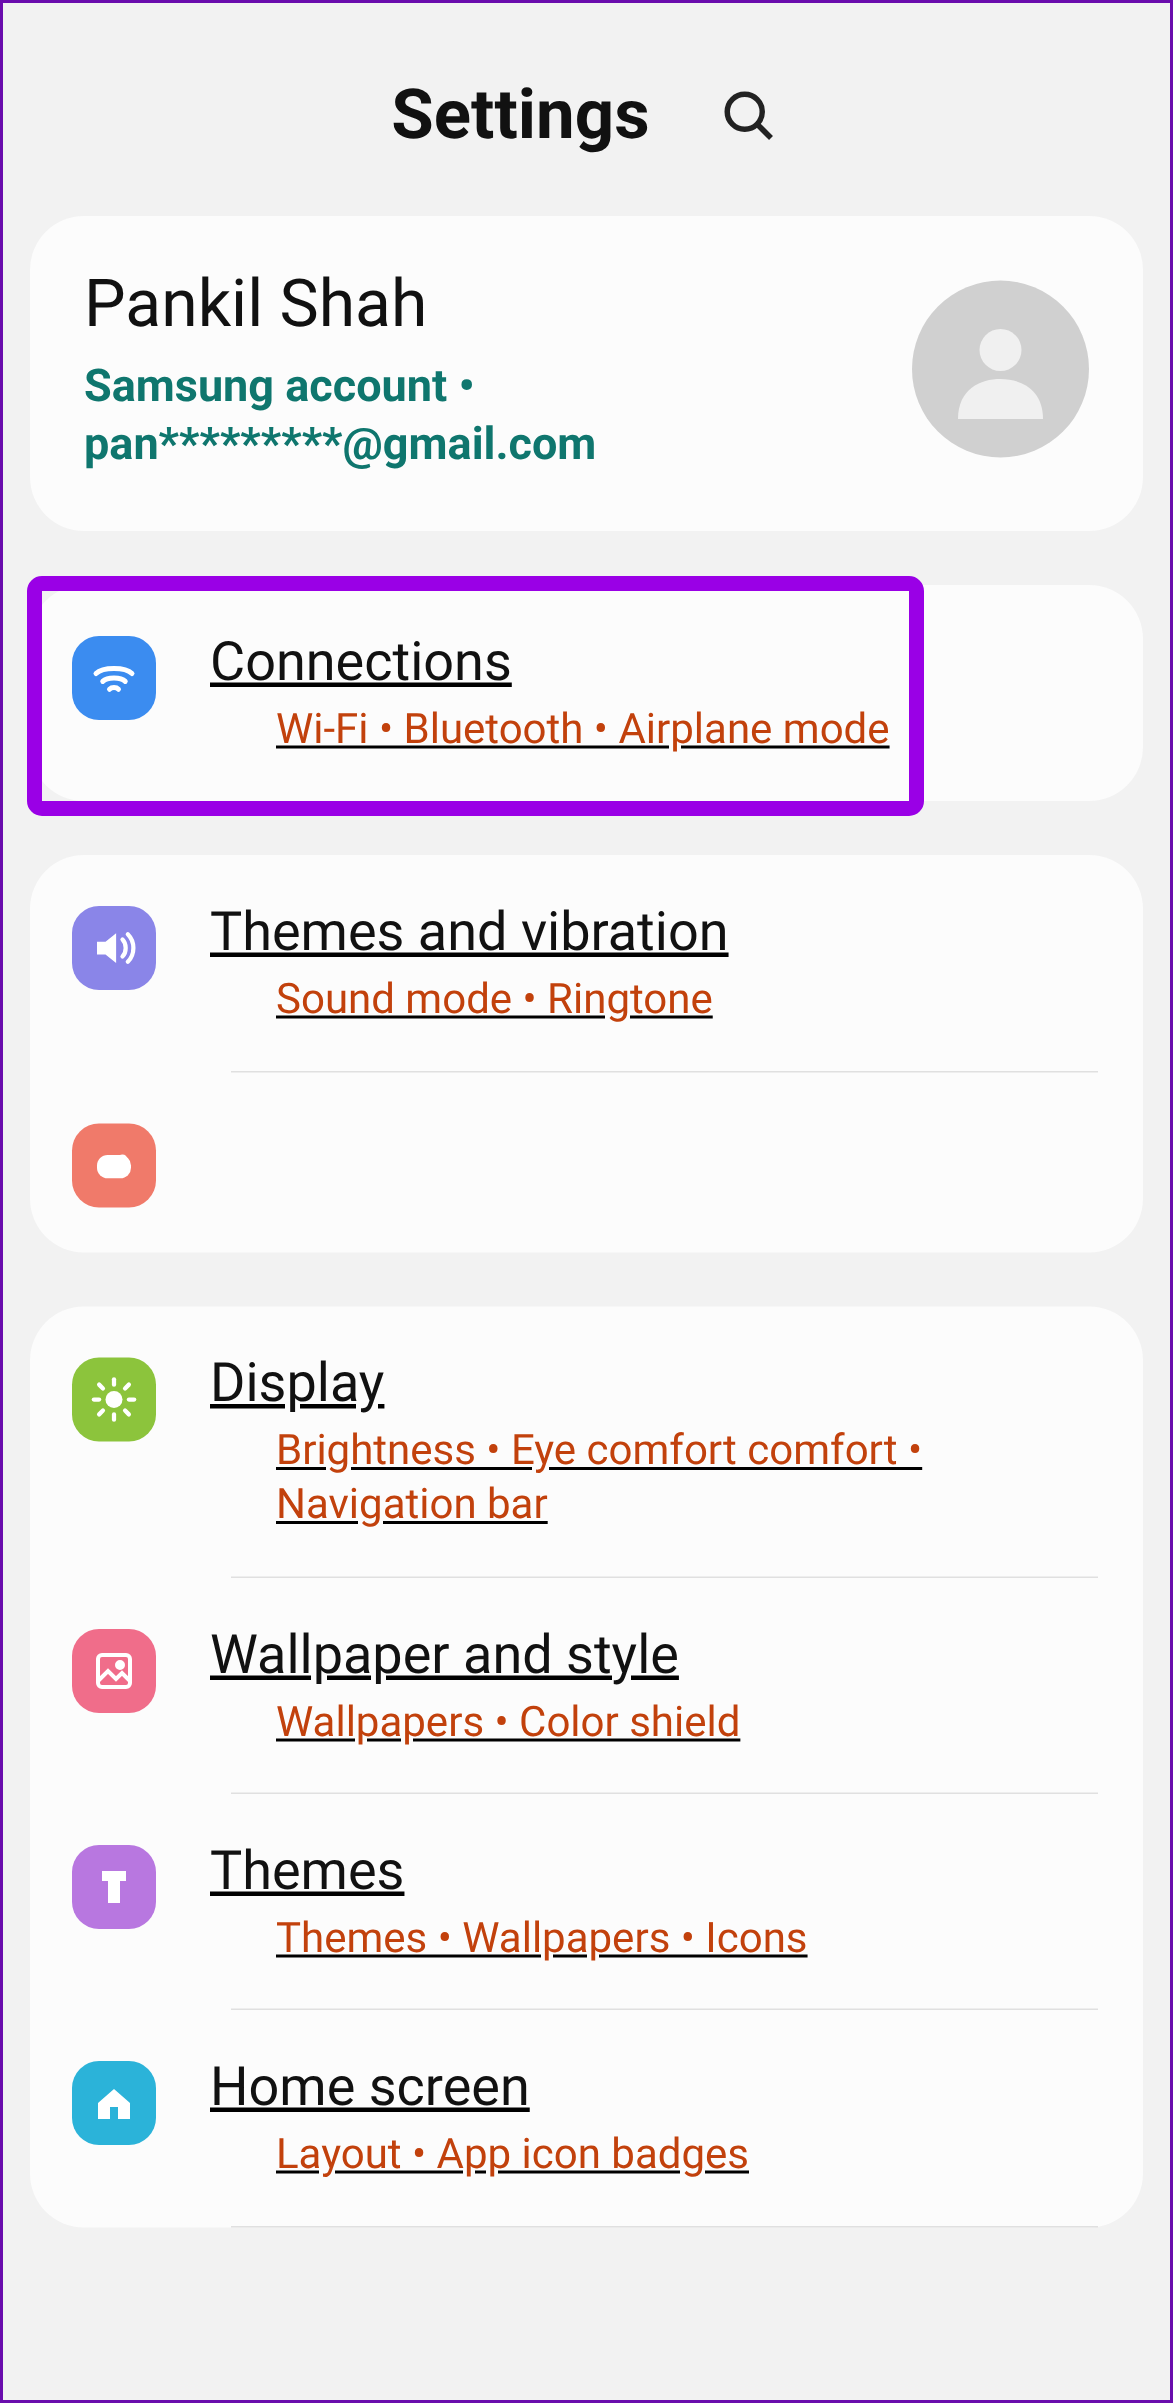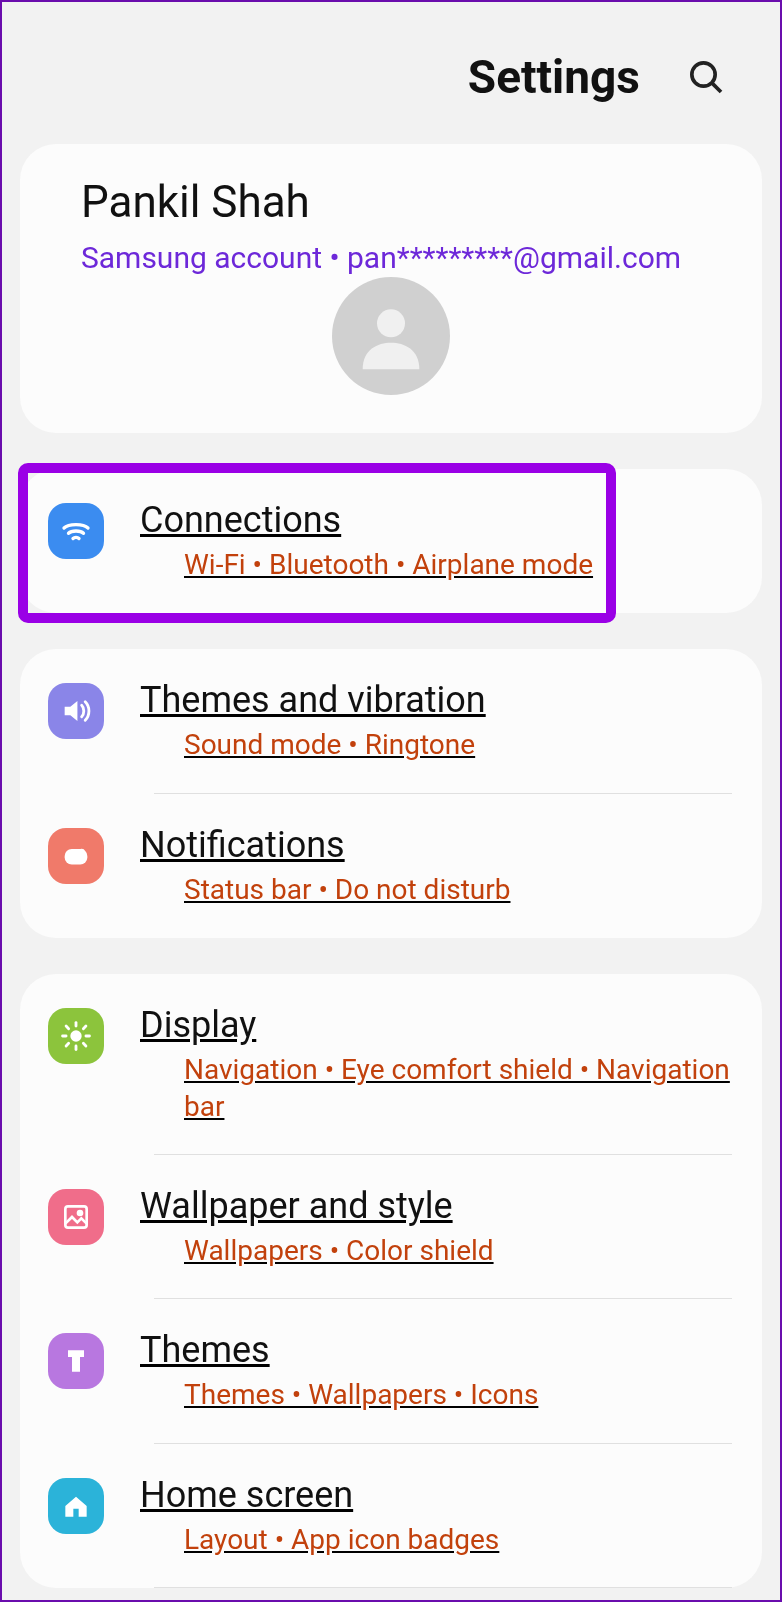--- a/index.html
+++ b/index.html
@@ -7,21 +7,21 @@
     font-family: -apple-system, BlinkMacSystemFont, "Segoe UI", Roboto, sans-serif;
     background: #f2f2f2;
     width: 782px;
     height: 1602px;
     overflow: hidden;
     border: 2px solid #6a0dad;
   }
   .header {
     display: flex;
     align-items: center;
-    justify-content: flex-end;
+    justify-content: center;
     padding: 48px 52px 40px 52px;
     gap: 44px;
   }
   .header-title {
     font-size: 46px;
     font-weight: 700;
     color: #111;
   }
   .search-btn {
     width: 44px;
@@ -33,33 +33,33 @@
   .card {
     background: #fcfcfc;
     border-radius: 36px;
     margin: 0 18px 36px 18px;
   }
   .account-card {
     padding: 32px 36px 38px 36px;
     display: flex;
     align-items: center;
     justify-content: center;
-    flex-direction: column;
   }
   .account-text { flex: 1; padding-right: 20px; }
   .account-name {
     font-size: 44px;
     font-weight: 400;
     color: #111;
     margin-bottom: 10px;
   }
   .account-sub {
     font-size: 30px;
-    color: #6d28d9;
+    color: #0f766e;
     line-height: 1.3;
+    font-weight: bold;
   }
   .avatar {
     width: 118px;
     height: 118px;
     border-radius: 50%;
     background: #d0d0d0;
     display: flex;
     align-items: center;
     justify-content: center;
     flex-shrink: 0;
@@ -191,24 +191,20 @@
       <div class="item-sub">Sound mode  •  Ringtone</div>
     </div>
   </div>
   <div class="settings-item">
     <div class="item-icon ic-notif">
       <svg width="34" height="34" viewBox="0 0 24 24" fill="#fff">
         <rect x="4" y="7" width="16" height="11" rx="5"></rect>
         <circle cx="16" cy="9" r="2.2" fill="#fff"></circle>
       </svg>
     </div>
-    <div class="item-text">
-      <div class="item-title">Notifications</div>
-      <div class="item-sub">Status bar  •  Do not disturb</div>
-    </div>
   </div>
 </div>
 
 <div class="card">
   <div class="settings-item with-divider">
     <div class="item-icon ic-display">
       <svg width="34" height="34" viewBox="0 0 24 24" fill="#fff">
         <circle cx="12" cy="12" r="4"></circle>
         <g stroke="#fff" stroke-width="2" stroke-linecap="round">
           <line x1="12" y1="2.5" x2="12" y2="5"></line>
@@ -217,21 +213,21 @@
             <line x1="19" y1="12" x2="21.5" y2="12"></line>
           <line x1="5" y1="5" x2="6.8" y2="6.8"></line>
             <line x1="17.2" y1="17.2" x2="19" y2="19"></line>
           <line x1="5" y1="19" x2="6.8" y2="17.2"></line>
             <line x1="17.2" y1="6.8" x2="19" y2="5"></line>
         </g>
       </svg>
     </div>
     <div class="item-text">
       <div class="item-title">Display</div>
-      <div class="item-sub">Navigation  •  Eye comfort shield  •  Navigation bar</div>
+      <div class="item-sub">Brightness  •  Eye comfort comfort  •  Navigation bar</div>
     </div>
   </div>
   <div class="settings-item with-divider">
     <div class="item-icon ic-wallpaper">
       <svg width="32" height="32" viewBox="0 0 24 24" fill="none" stroke="#fff" stroke-width="2">
         <rect x="4" y="4" width="16" height="16" rx="2"></rect>
         <path d="M4 17 L9 12 L13 16 L16 13 L20 17"></path>
         <circle cx="15" cy="9" r="1.5" fill="#fff"></circle>
       </svg>
     </div>

